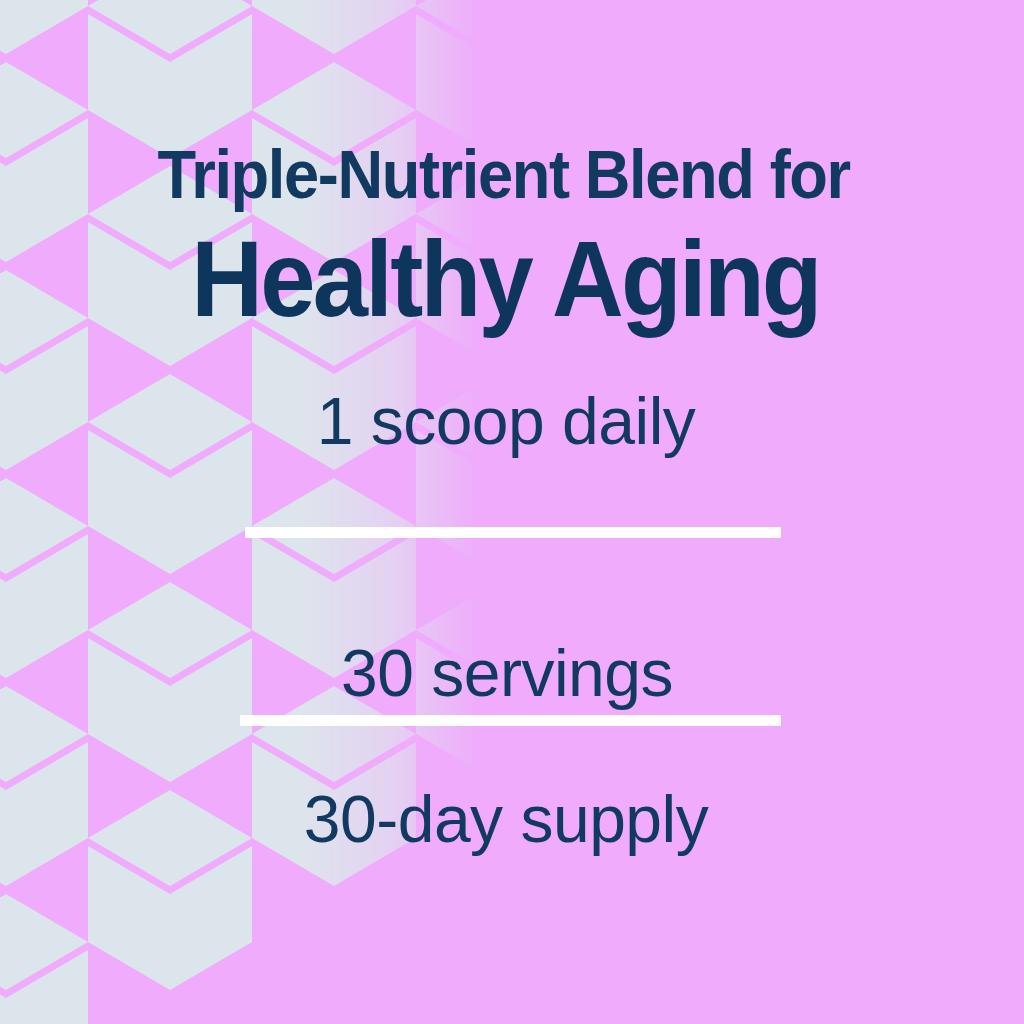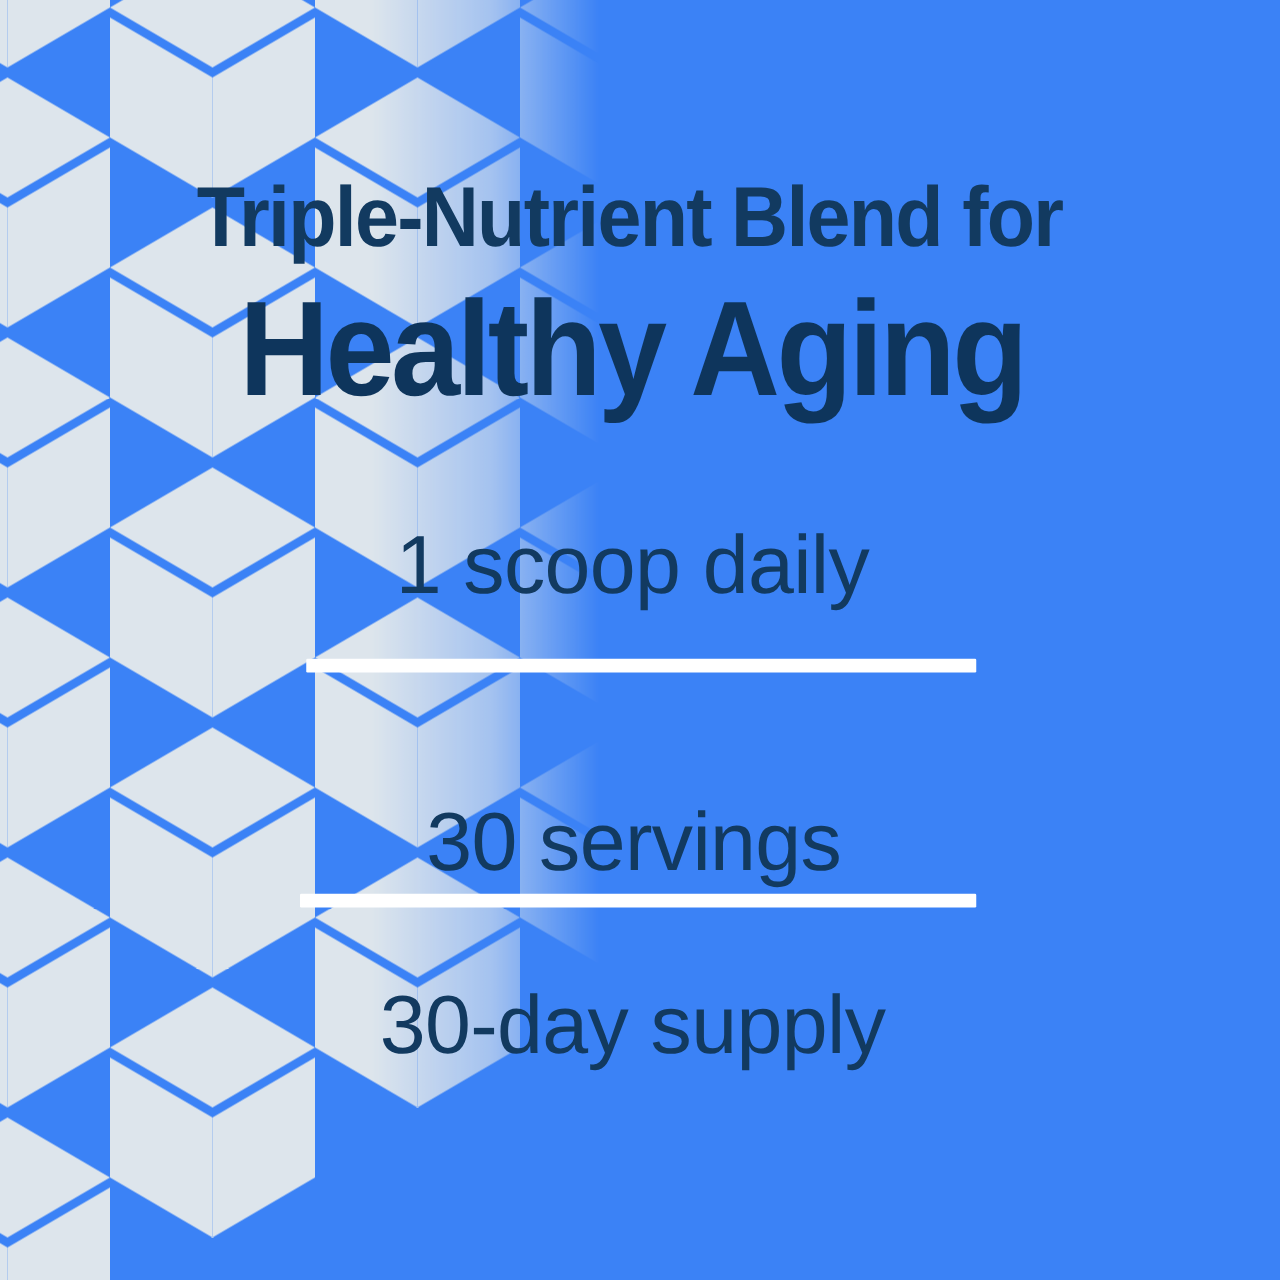--- a/index.html
+++ b/index.html
@@ -82,37 +82,37 @@
     right: 0;
     text-align: center;
     font-size: 66px;
     line-height: 1;
     font-weight: 400;
     letter-spacing: -0.5px;
     color: #123a60;
     white-space: nowrap;
   }
 
-  .fact-1 { top: 418px; padding-right: 12px; }
+  .fact-1 { top: 388px; padding-right: 12px; }
   .fact-2 { top: 592px; padding-right: 10px; }
   .fact-3 { top: 786px; padding-right: 12px; }
 
   .divider {
     position: absolute;
     background: #ffffff;
     height: 11px;
     border-radius: 1px;
   }
   .divider-1 { left: 245px; width: 536px; top: 527px; }
   .divider-2 { left: 240px; width: 541px; top: 715px; }
 </style>
 </head>
 <body>
 
-<div id="canvas" style="background: #3b82f6;">
+<div id="canvas" style="background: #f0abfc;">
 
   <svg id="pattern-layer" viewBox="0 0 1024 1024">
     <defs>
       <linearGradient id="fadeRight" x1="0" y1="0" x2="1" y2="0">
         <stop offset="0" stop-color="#ffffff" stop-opacity="1"></stop>
         <stop offset="0.62" stop-color="#ffffff" stop-opacity="1"></stop>
         <stop offset="0.82" stop-color="#ffffff" stop-opacity="0.65"></stop>
         <stop offset="1" stop-color="#ffffff" stop-opacity="0"></stop>
       </linearGradient>
       <mask id="fadeMask">

